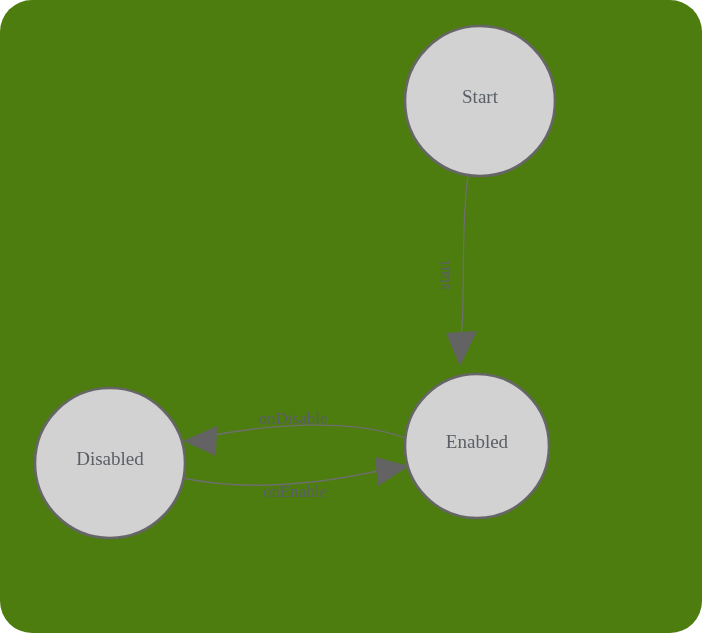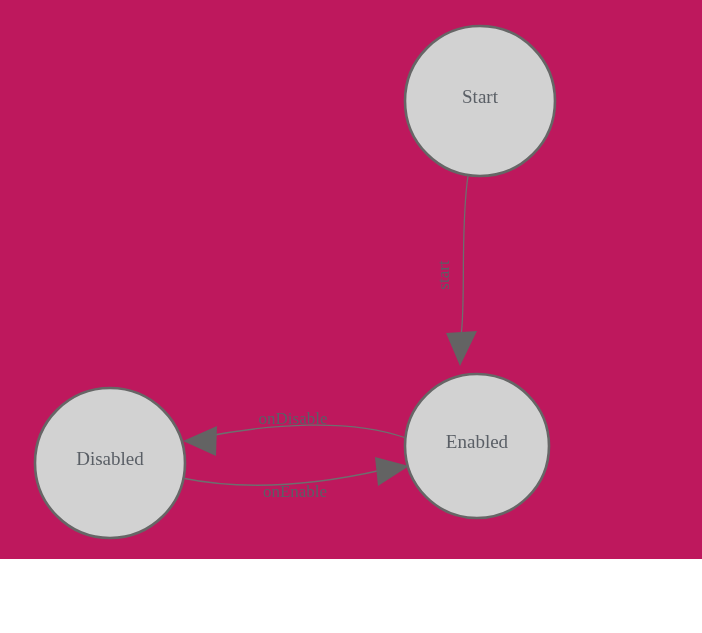--- a/index.html
+++ b/index.html
@@ -7,23 +7,24 @@
     margin: 0;
     padding: 0;
     background: #ffffff;
   }
   body {
     font-family: "Liberation Serif", "DejaVu Serif", serif;
   }
   #diagram-canvas {
     position: relative;
     width: 702px;
-    height: 559px;
-    background: #be185d;
+    height: 633px;
+    background: #4d7c0f;
     overflow: hidden;
+    border-radius: 32px;
   }
   svg.diagram-svg {
     position: absolute;
     top: 0;
     left: 0;
     width: 702px;
     height: 633px;
     display: block;
   }
   .node-circle {

